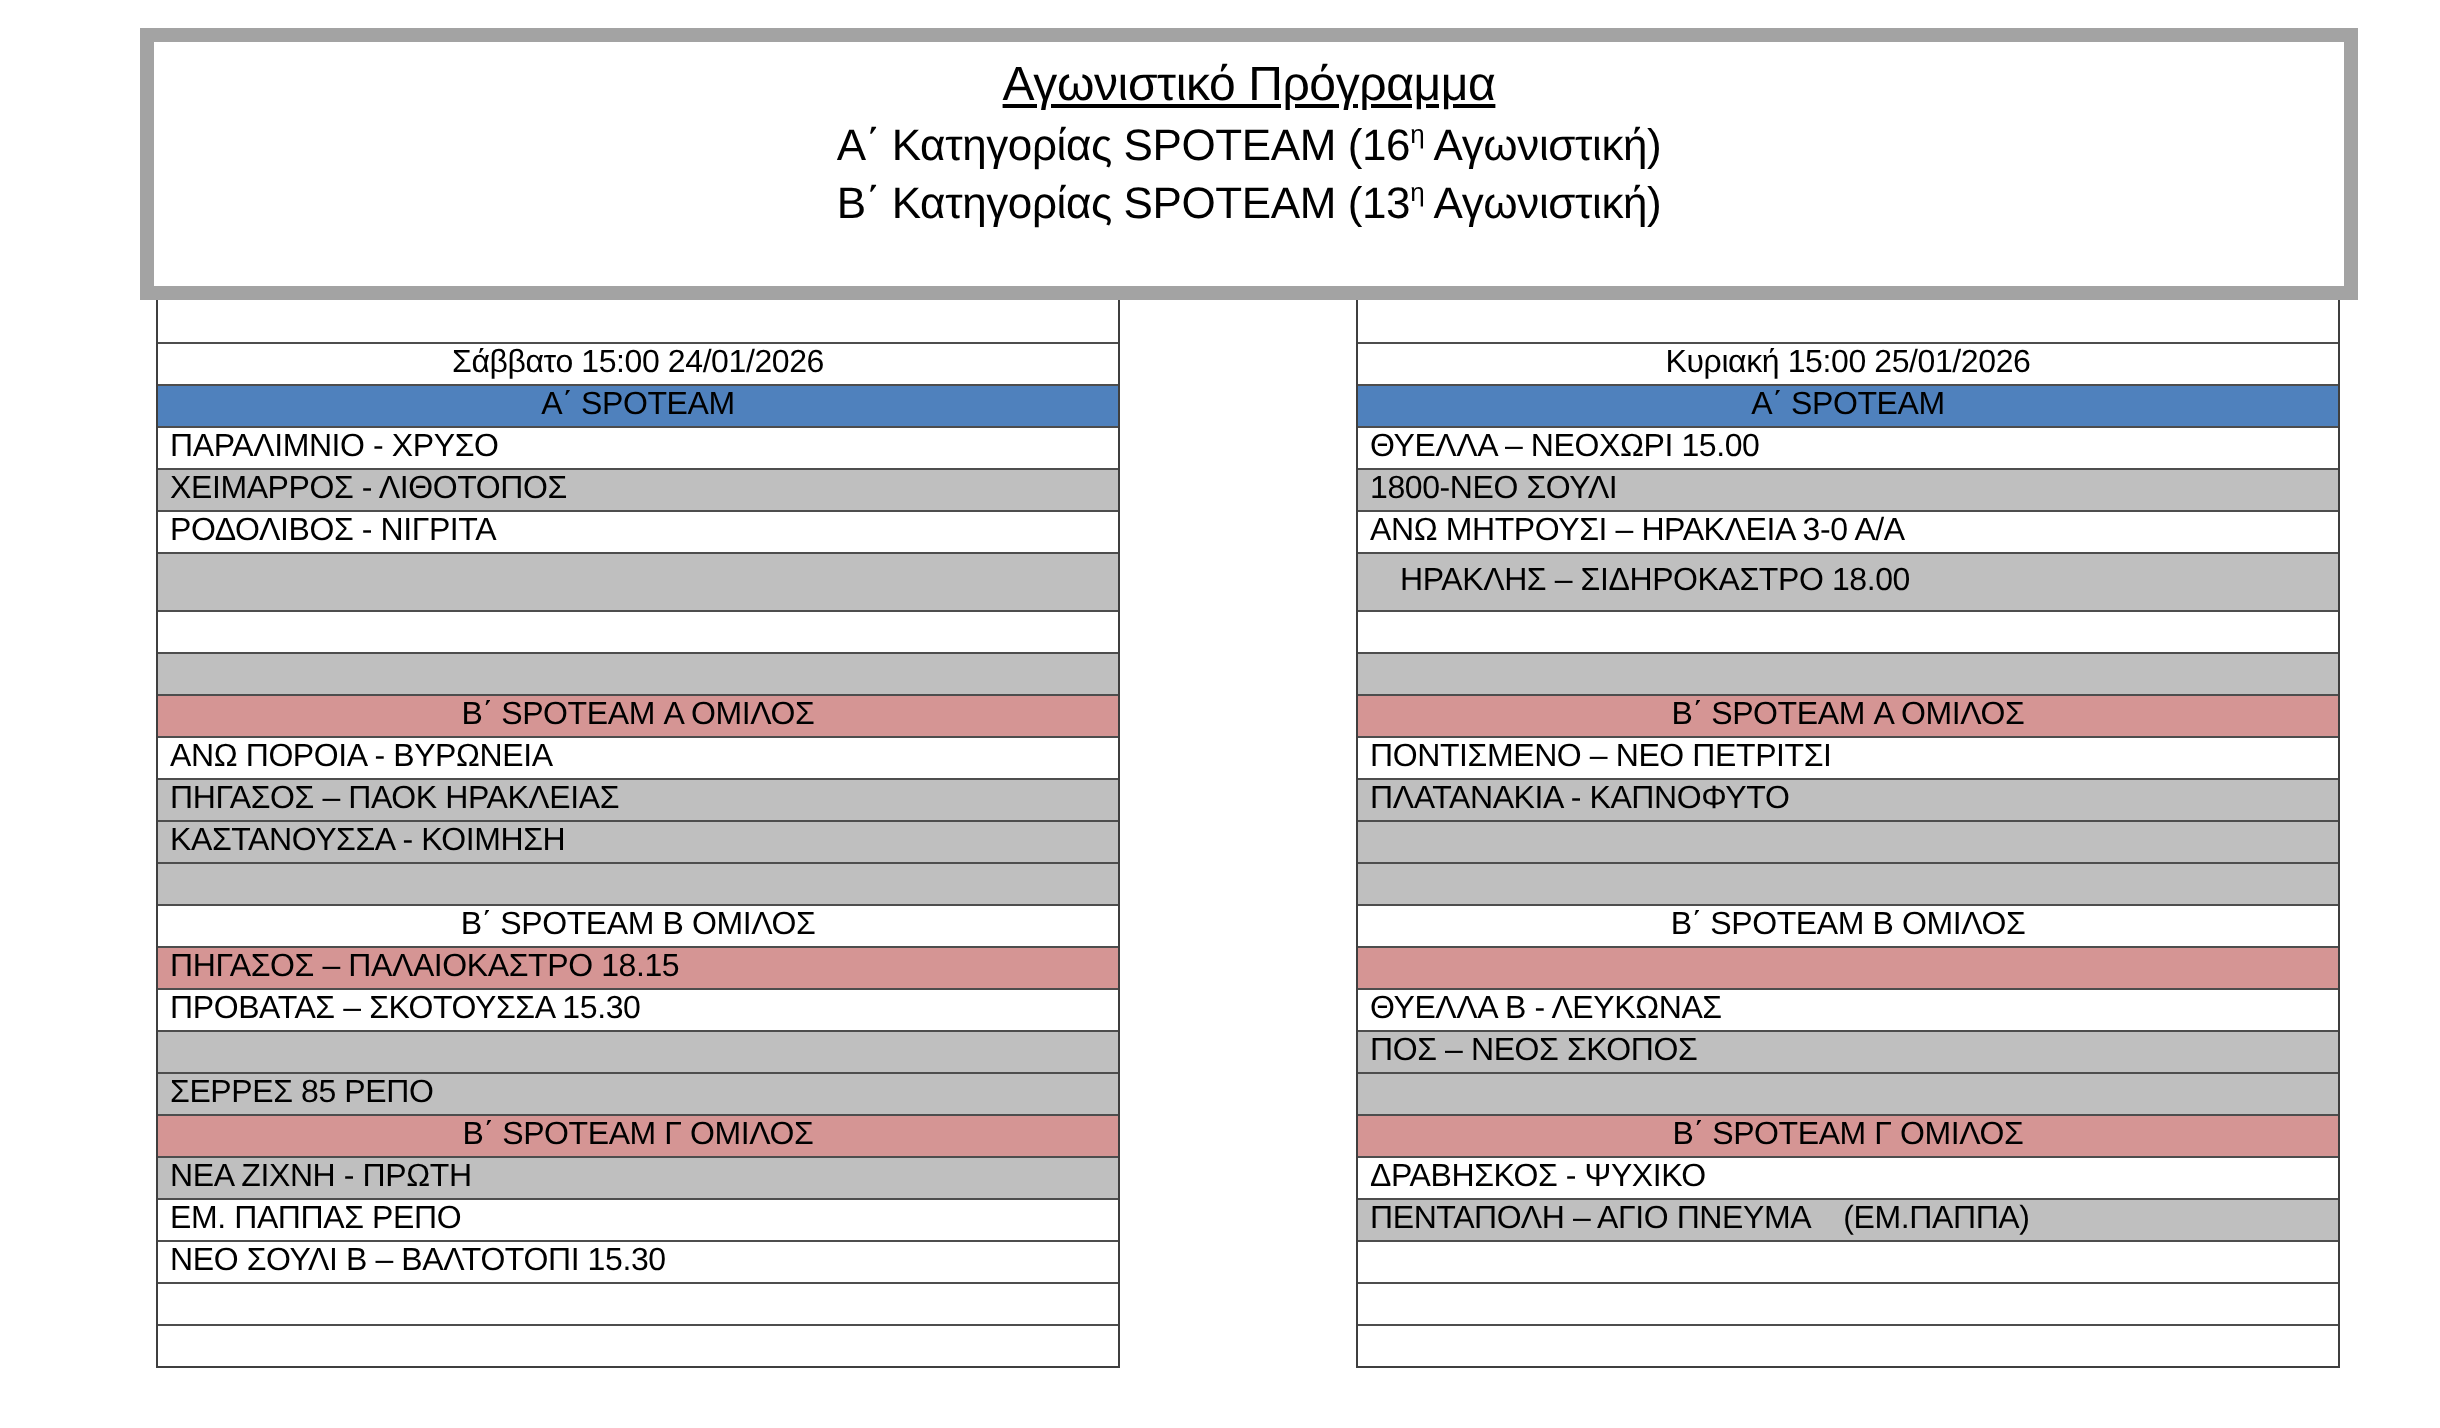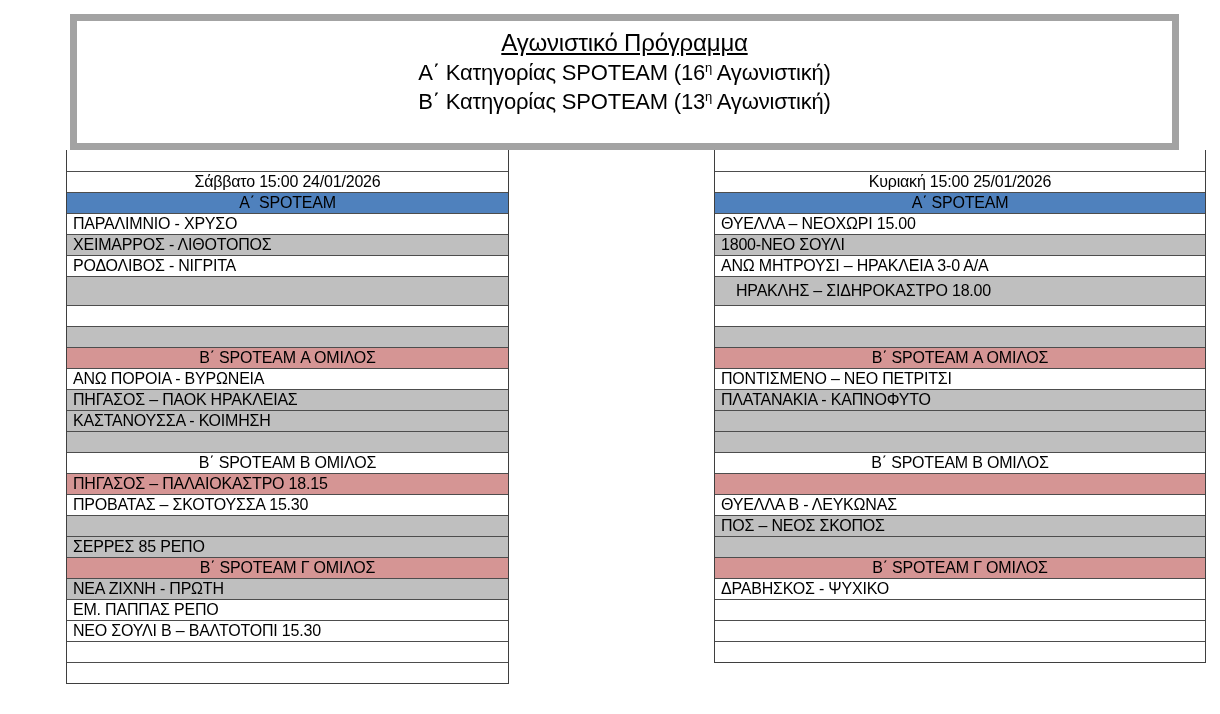--- a/index.html
+++ b/index.html
@@ -16,22 +16,22 @@
     font-size:24px;line-height:30px;text-decoration:underline;letter-spacing:-0.2px;
   }
   .title-sub{
     font-size:22px;line-height:29px;letter-spacing:-0.2px;
   }
   .title-sub sup{font-size:13px;line-height:0;}
   .fixture-table{
     position:absolute;top:150px;box-sizing:border-box;
     border:1px solid #3f3f3f;border-top:none;background:#fff;
   }
-  .fixture-table.left{left:66px;width:443px;}
-  .fixture-table.right{left:714px;width:492px;}
+  .fixture-table.left{left:78px;width:482px;}
+  .fixture-table.right{left:678px;width:492px;}
   .row{
     box-sizing:border-box;height:21px;display:flex;align-items:center;
     padding-left:6px;font-size:16px;letter-spacing:-0.2px;
   }
   .row + .row{border-top:1px solid #4d4d4d;}
   .row.tall{height:29px;padding-left:21px;}
   .row.center{justify-content:center;padding-left:0;}
   .bg-white{background:#ffffff;}
   .bg-gray{background:var(--gray,#bfbfbf);}
   .bg-blue{background:var(--blue,#4f81bd);}
@@ -183,20 +183,23 @@
       </div>
       <div class="row bg-gray">
         <span class="cell-text"></span>
       </div>
       <div class="row bg-pink center">
         <span class="cell-text">Β΄ SPOTEAM Γ ΟΜΙΛΟΣ</span>
       </div>
       <div class="row bg-white">
         <span class="cell-text">ΔΡΑΒΗΣΚΟΣ - ΨΥΧΙΚΟ</span>
       </div>
+      <div class="row bg-gray">
+        <span class="cell-text">ΠΕΝΤΑΠΟΛΗ – ΑΓΙΟ ΠΝΕΥΜΑ    (ΕΜ.ΠΑΠΠΑ)</span>
+      </div>
       <div class="row bg-white">
         <span class="cell-text"></span>
       </div>
       <div class="row bg-white">
         <span class="cell-text"></span>
       </div>
       <div class="row bg-white">
         <span class="cell-text"></span>
       </div>
     </div>

